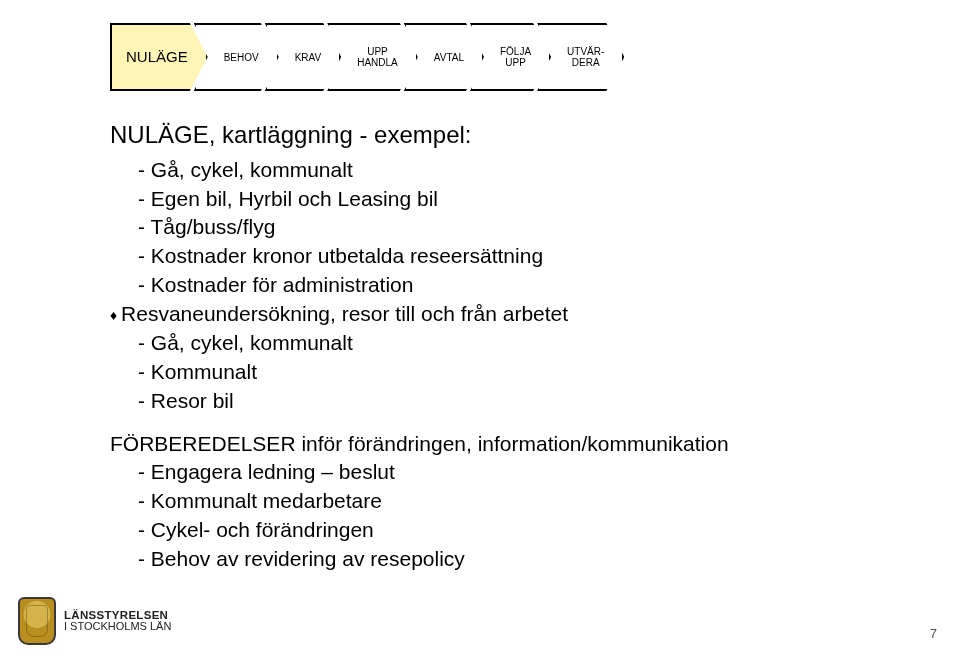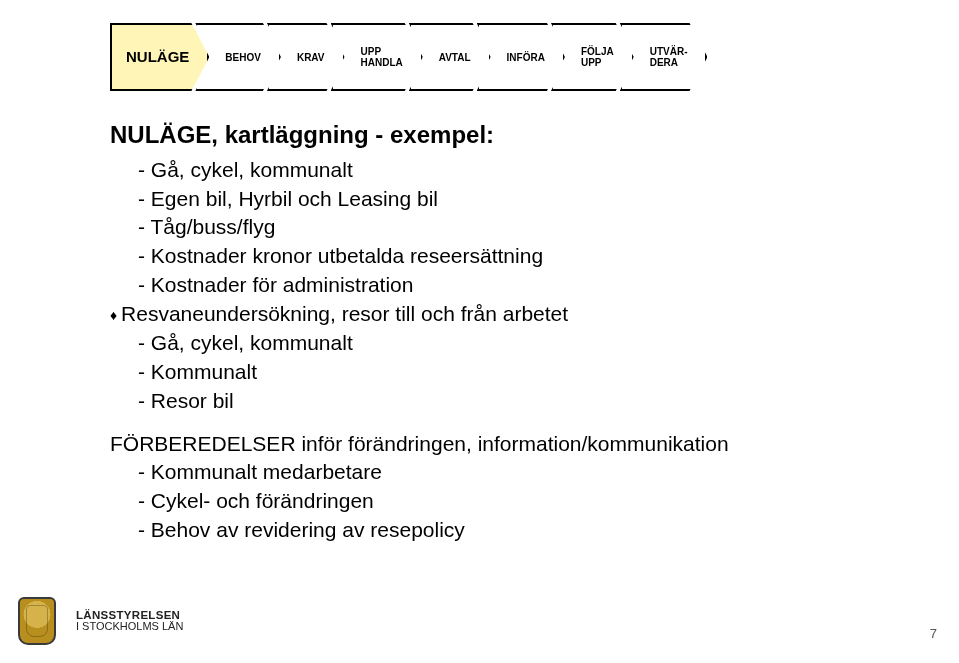--- a/index.html
+++ b/index.html
@@ -1,41 +1,41 @@
 <!DOCTYPE html>
 <html><head>
 <meta charset="utf-8">
 <style>
   html,body{margin:0;padding:0;font-family:Arial,Helvetica,sans-serif;background:#fff;color:#000}
   .page{position:relative;width:959px;height:663px;box-sizing:border-box;overflow:hidden}
 
   
   .steps{position:absolute;top:22px;left:110px;right:40px;height:70px;display:flex;align-items:center}
   .chev{position:relative;display:flex;align-items:center;justify-content:center;
-        font-weight:bold;font-size:15px;line-height:1.1;
+        font-weight:normal;font-size:15px;line-height:1.1;text-align:center;
         height:64px;margin-right:-14px;padding:0 18px 0 28px;white-space:pre-line;
         background:#fff;border:2px solid #000;
         clip-path:polygon(0 0, calc(100% - 18px) 0, 100% 50%, calc(100% - 18px) 100%, 0 100%, 18px 50%)}
   .chev.first{clip-path:polygon(0 0, calc(100% - 18px) 0, 100% 50%, calc(100% - 18px) 100%, 0 100%);padding-left:14px}
   .chev.active{background:#fff5b6;border-color:#000}
   .chev.inner{font-size:10px}
 
   
   .body{position:absolute;top:120px;left:110px;right:40px;font-size:21px;line-height:1.28}
-  .title{font-weight:bold;margin-bottom:6px;font-size:24px}
+  .title{font-weight:normal;margin-bottom:6px;font-size:24px}
   .item{margin:0 0 2px 0}
   .item.dia::before{content:"♦ ";font-size:14px;vertical-align:1px}
   .item.dash{margin-left:28px}
   .item.dash::before{content:"- "}
   .item.dia .txt{display:inline}
   .block2{margin-top:16px}
   .lead{font-weight:normal}
 
   
-  .logo{position:absolute;left:18px;bottom:18px;display:flex;align-items:center;gap:20px}
+  .logo{position:absolute;left:18px;bottom:18px;display:flex;align-items:center;gap:8px}
   .crest{width:34px;height:44px;border:2px solid #3a3a3a;border-radius:6px 6px 10px 10px;
          background:radial-gradient(circle at 50% 35%,#d6b24a 0 40%,#b88f1f 41% 100%);
          position:relative}
   .crest::after{content:"";position:absolute;inset:6px;border:1px solid rgba(0,0,0,.25);border-radius:4px 4px 8px 8px}
   .logotxt{font-size:11px;line-height:1.05;color:#222}
   .logotxt .b{font-weight:bold;letter-spacing:.3px;font-size:11.5px}
 
   
   .pagenum{position:absolute;right:22px;bottom:22px;font-size:13px;color:#555}
 </style>
@@ -43,21 +43,20 @@
 <body>
 <div class="page">
 
   <div class="steps">
     <div class="chev first active">NULÄGE</div>
     <div class="chev inner">BEHOV</div>
     <div class="chev inner">KRAV</div>
     <div class="chev inner">UPP
 HANDLA</div>
     <div class="chev inner">AVTAL</div>
-    <div class="chev inner">INFÖRA</div>
     <div class="chev inner">FÖLJA
 UPP</div>
     <div class="chev inner">UTVÄR-
 DERA</div>
   </div>
 
   <div class="body">
     <div class="title">NULÄGE, kartläggning - exempel:</div>
 
     <div class="item dash"><span>Gå, cykel, kommunalt</span></div>
@@ -67,20 +66,21 @@
     <div class="item dash"><span>Kostnader för administration</span></div>
     <div class="item dia"><span class="txt">Resvaneundersökning, resor till och från arbetet</span></div>
     <div class="item dash"><span>Gå, cykel, kommunalt</span></div>
     <div class="item dash"><span>Kommunalt</span></div>
     <div class="item dash"><span>Resor bil</span></div>
 
     <div class="block2">
       <div class="item">
         <span class="lead">FÖRBEREDELSER</span><span> inför förändringen, information/kommunikation</span>
       </div>
+      <div class="item dash"><span>Engagera ledning – beslut</span></div>
       <div class="item dash"><span>Kommunalt medarbetare</span></div>
       <div class="item dash"><span>Cykel- och förändringen</span></div>
       <div class="item dash"><span>Behov av revidering av resepolicy</span></div>
     </div>
   </div>
 
   <div class="logo">
     <div class="crest"></div>
     <div class="logotxt">
       <div class="b">LÄNSSTYRELSEN</div>

